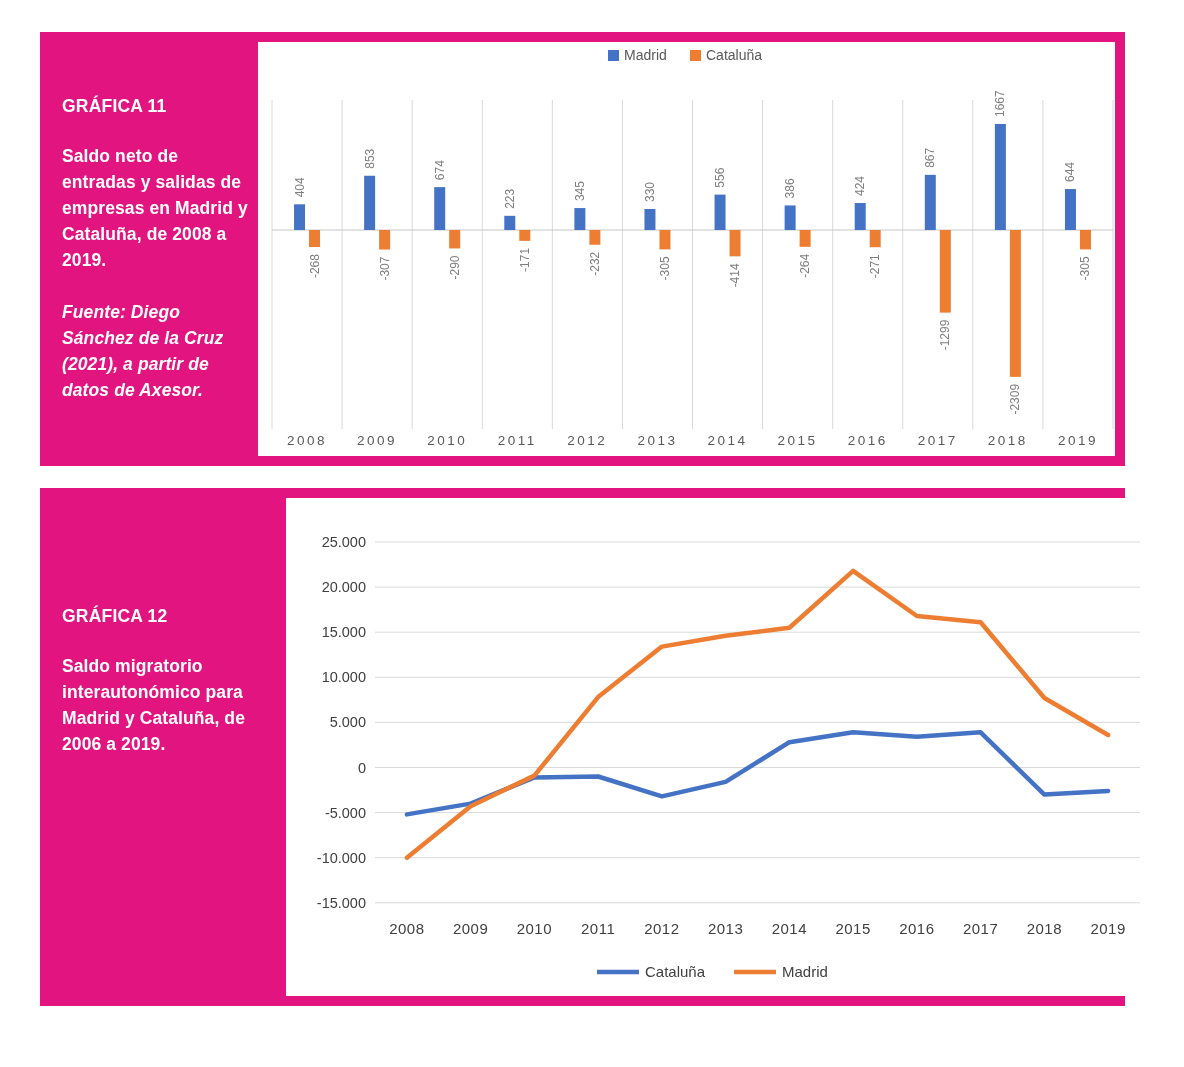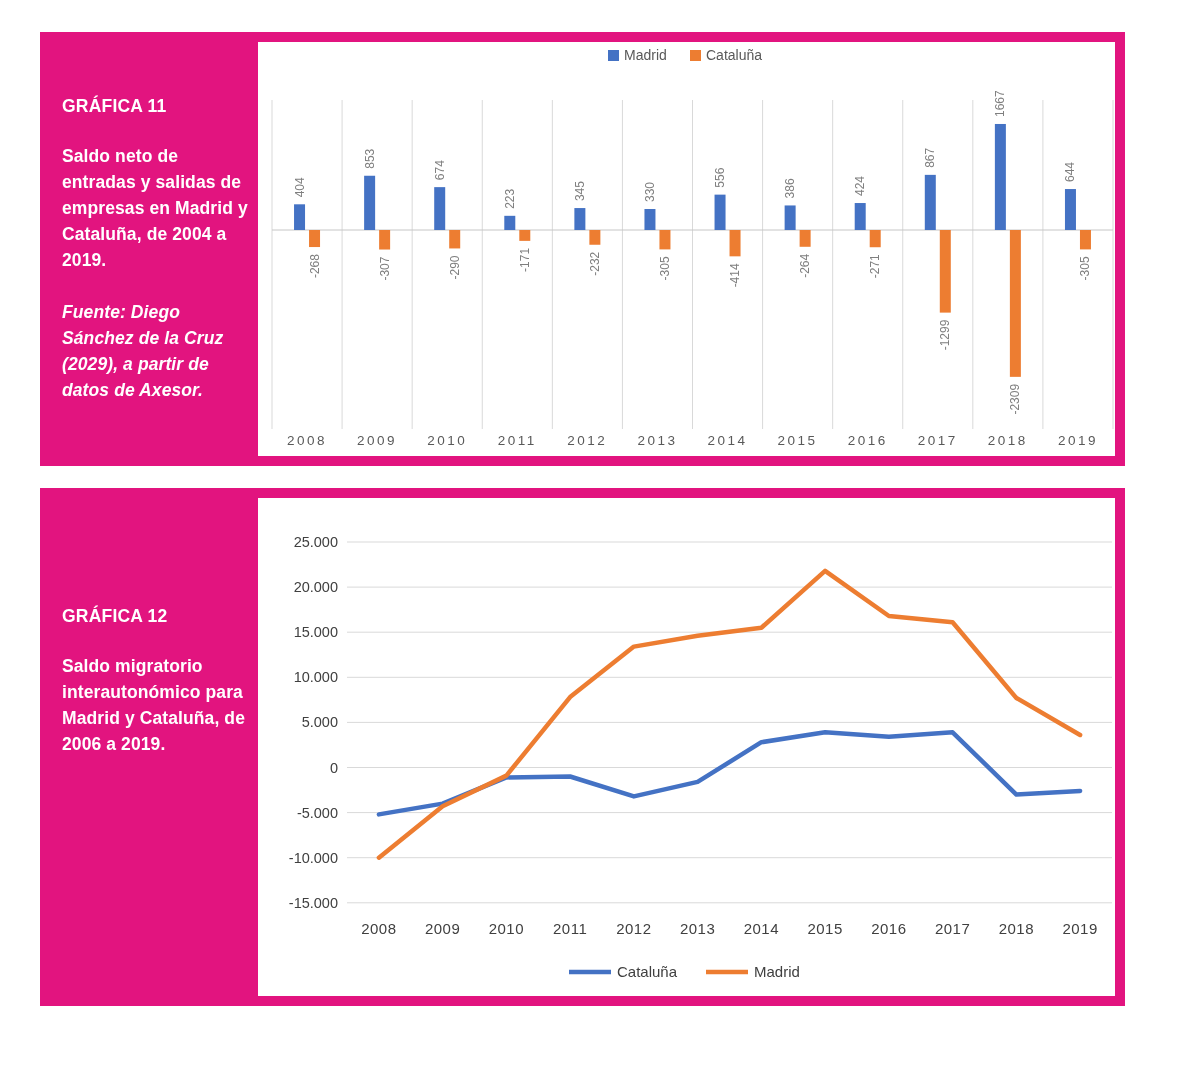--- a/index.html
+++ b/index.html
@@ -40,32 +40,32 @@
     margin-top: 26px;
     letter-spacing: 0.1px;
   }
   .panel .caption-source { font-style: italic; }
   .white-area {
     position: absolute;
     left: 218px; top: 10px;
     background: #ffffff;
   }
   .wa1 { width: 857px; height: 414px; }
-  .wa2 { width: 857px; height: 498px; }
+  .wa2 { width: 857px; height: 498px; margin-left: 28px; }
   svg { display: block; }
   svg text { font-family: "Liberation Sans", sans-serif; }
 </style>
 </head>
 <body>
 
 <div class="block block1">
   <div class="panel">
     <div class="heading">GRÁFICA 11</div>
-    <div class="caption-title">Saldo neto de entradas y salidas de empresas en Madrid y Cataluña, de 2004 a 2019.</div>
-    <div class="caption-source">Fuente: Diego Sánchez de la Cruz (2029), a partir de datos de Axesor.</div>
+    <div class="caption-title">Saldo neto de entradas y salidas de empresas en Madrid y Cataluña, de 2008 a 2019.</div>
+    <div class="caption-source">Fuente: Diego Sánchez de la Cruz (2021), a partir de datos de Axesor.</div>
   </div>
   <div class="white-area wa1">
     <svg id="chart1" viewBox="0 0 857 414" width="857" height="414">
         <line x1="14" y1="58" x2="14" y2="387" stroke="#D9D9D9" stroke-width="1"></line>
         <line x1="84.08333333333333" y1="58" x2="84.08333333333333" y2="387" stroke="#D9D9D9" stroke-width="1"></line>
         <line x1="154.16666666666666" y1="58" x2="154.16666666666666" y2="387" stroke="#D9D9D9" stroke-width="1"></line>
         <line x1="224.25" y1="58" x2="224.25" y2="387" stroke="#D9D9D9" stroke-width="1"></line>
         <line x1="294.3333333333333" y1="58" x2="294.3333333333333" y2="387" stroke="#D9D9D9" stroke-width="1"></line>
         <line x1="364.41666666666663" y1="58" x2="364.41666666666663" y2="387" stroke="#D9D9D9" stroke-width="1"></line>
         <line x1="434.5" y1="58" x2="434.5" y2="387" stroke="#D9D9D9" stroke-width="1"></line>

